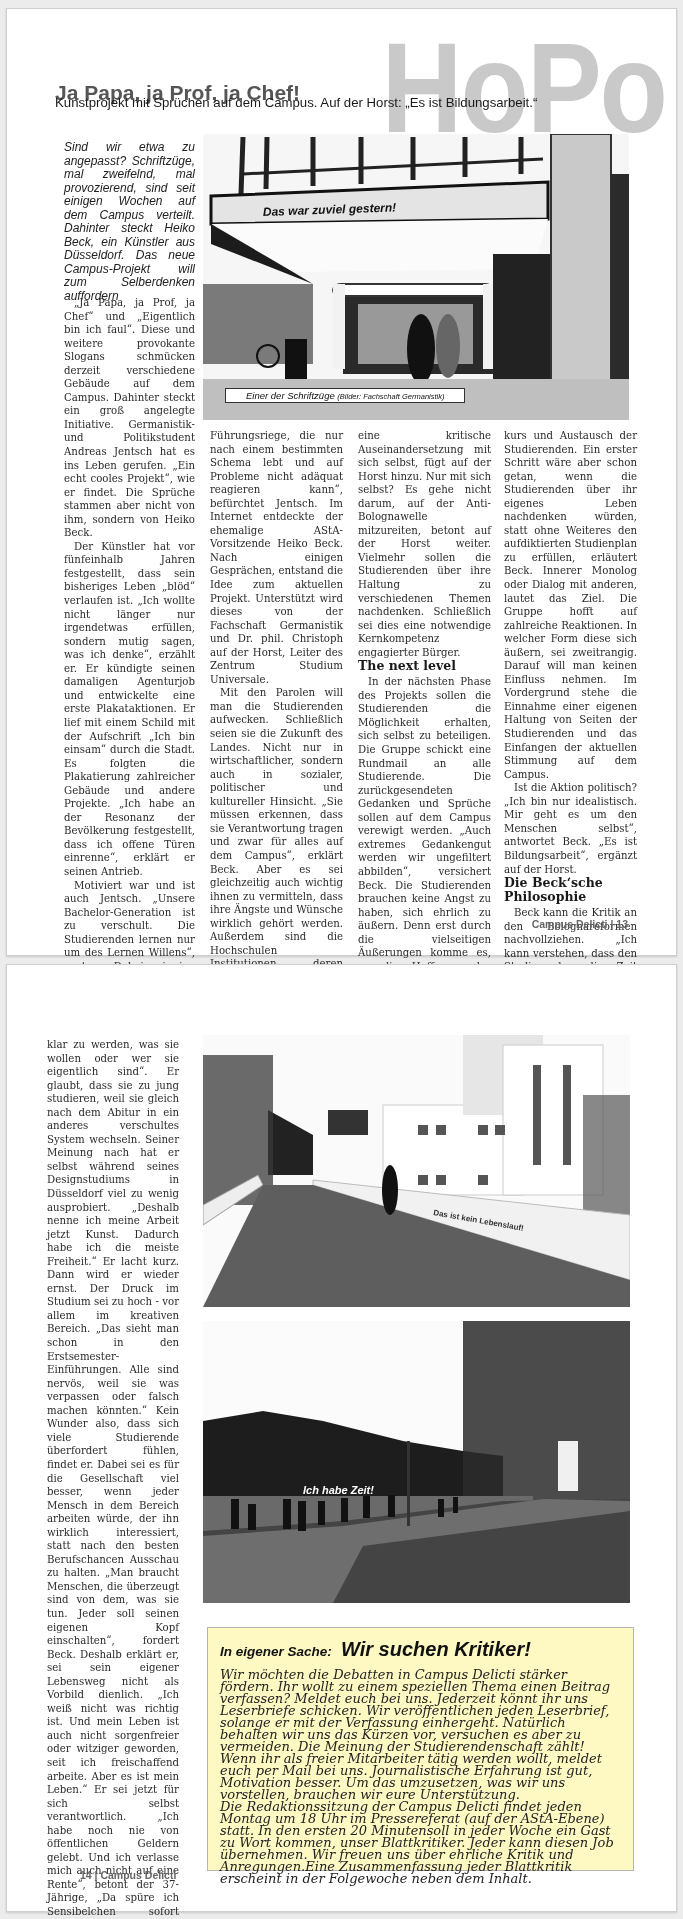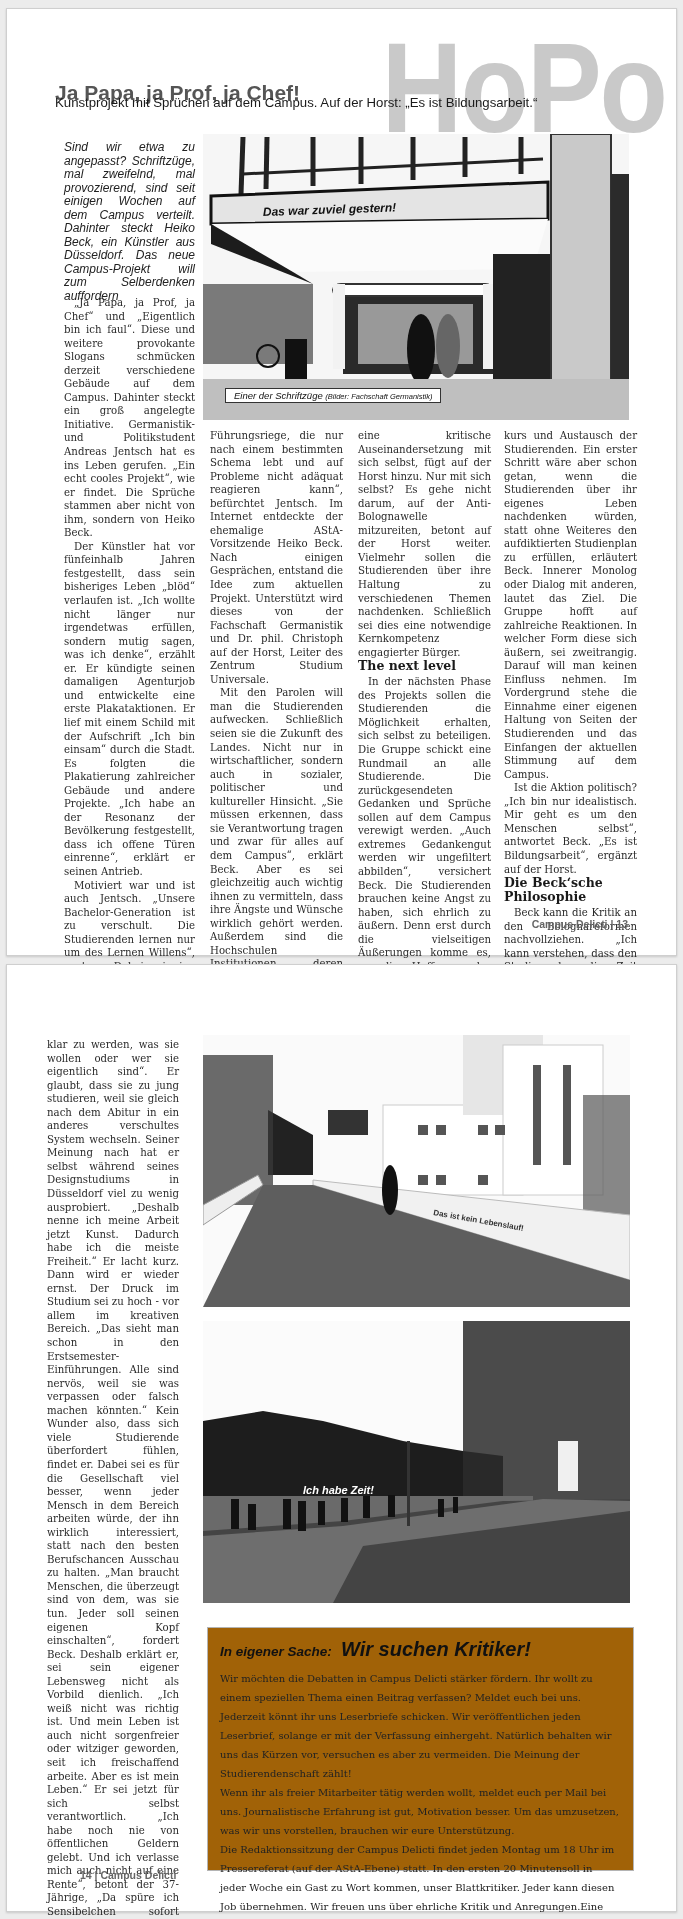--- a/index.html
+++ b/index.html
@@ -16,30 +16,30 @@
   .subline { position: absolute; left: 48px; top: 86px; font-family: "Liberation Sans", sans-serif; font-size: 13.2px; color: #1a1a1a; white-space: nowrap; }
 
   .col { position: absolute; font-size: 10.2px; line-height: 13.55px; text-align: justify; hyphens: manual; color: #2a2a2a; }
   .col p { text-indent: 10px; }
   .col p.noindent { text-indent: 0; }
   .lead { position: absolute; left: 57px; top: 132px; width: 131px; font-family: "Liberation Sans", sans-serif; font-style: italic; font-size: 12px; line-height: 13.5px; text-align: justify; color: #222; }
 
   .subhead { font-weight: bold; font-size: 12.5px; line-height: 14px; margin-bottom: 2px; color: #1a1a1a; text-indent: 0; }
 
   .photo { position: absolute; overflow: hidden; background: #888; }
-  .caption { position: absolute; background: #fff; border: 1px solid #333; font-family: "Liberation Sans", sans-serif; font-style: italic; font-size: 9.5px; padding: 1px 8px; white-space: nowrap; color: #111; }
+  .caption { position: absolute; background: #fff; border: 1px solid #333; font-family: "Liberation Sans", sans-serif; font-style: italic; font-size: 9.5px; padding: 1px 20px; white-space: nowrap; color: #111; }
   .caption small { font-size: 7.5px; }
 
   .footer { position: absolute; font-family: "Liberation Sans", sans-serif; font-weight: bold; font-size: 10.5px; color: #666; margin-left: 33px; }
 
-  .infobox { position: absolute; left: 200px; top: 662px; width: 427px; height: 244px; background: #a16207; border: 1px solid #b4b4b4; padding: 10px 12px; }
+  .infobox { position: absolute; left: 200px; top: 662px; width: 427px; height: 244px; background: #fef9c3; border: 1px solid #b4b4b4; padding: 10px 12px; }
   .infobox h3 { font-family: "Liberation Sans", sans-serif; font-style: italic; font-weight: bold; color: #111; white-space: nowrap; margin-bottom: 8px; }
   .infobox h3 .small { font-size: 13.5px; }
   .infobox h3 .big { font-size: 20px; margin-left: 4px; }
-  .infobox p { font-size: 10px; line-height: 19px; color: #222; }
+  .infobox p { font-style: italic; font-size: 13px; line-height: 12px; color: #222; }
 </style>
 </head>
 <body>
 
 <div class="page" id="page1">
   <div class="watermark">HoPo</div>
   <h1 class="headline">Ja Papa, ja Prof, ja Chef!</h1>
   <div class="subline">Kunstprojekt mit Sprüchen auf dem Campus. Auf der Horst: „Es ist Bildungsarbeit.“</div>
 
   <div class="lead">Sind wir etwa zu angepasst? Schriftzüge, mal zweifelnd, mal provozierend, sind seit einigen Wochen auf dem Campus verteilt. Dahinter steckt Heiko Beck, ein Künstler aus Düsseldorf. Das neue Campus-Projekt will zum Selberdenken auffordern</div>

